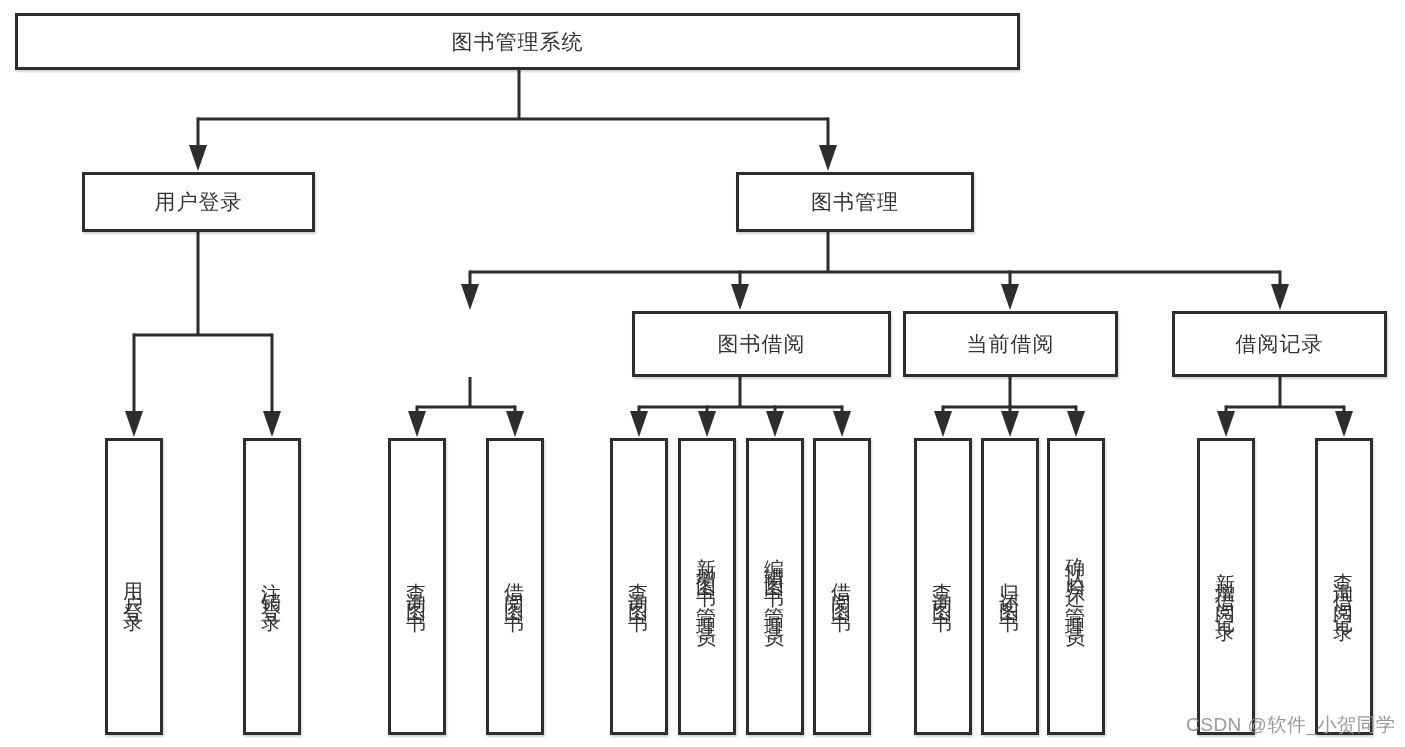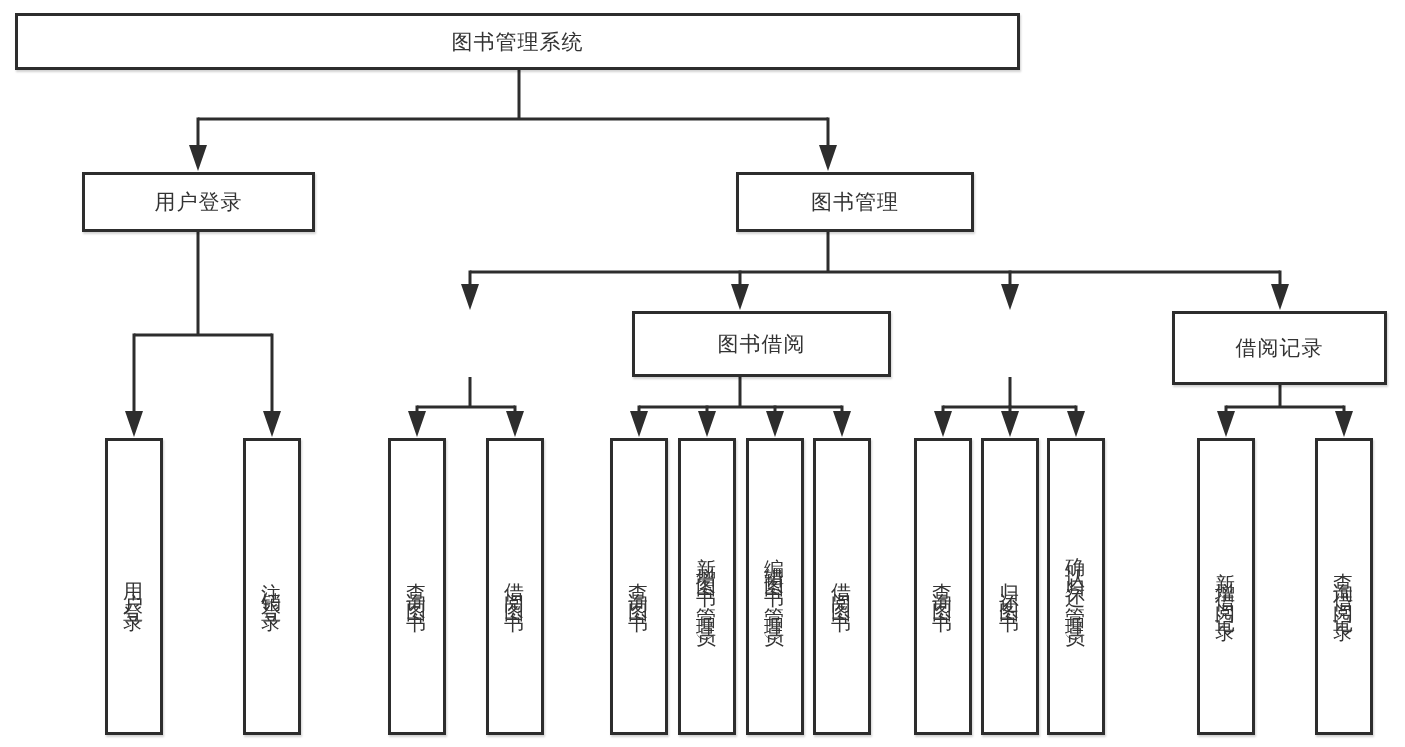--- a/index.html
+++ b/index.html
@@ -109,33 +109,35 @@
       <line x1="1344" y1="405.5" x2="1344" y2="415" stroke="#2d2d2d" stroke-width="3"></line>
       <polygon points="1335,411 1353,411 1344,437" fill="#2d2d2d"></polygon>
     </svg>
 
   <div class="box" style="left:15px; top:13px; width:1005px; height:57px;">图书管理系统</div>
 
   <div class="box" style="left:82px; top:172px; width:233px; height:60px;">用户登录</div>
   <div class="box" style="left:710px; top:172px; width:238px; height:60px;margin-left:26px;">图书管理</div>
 
   <div class="box" style="left:632px; top:311px; width:259px; height:66px;">图书借阅</div>
-  <div class="box" style="left:1172px; top:311px; width:215px; height:74px;">借阅记录</div>
+  <div class="box" style="left:903px; top:311px; width:215px; height:66px;">当前借阅</div>
+  <div class="box" style="left:1172px; top:311px; width:215px; height:66px;">借阅记录</div>
 
   <div class="box leaf" style="left:105px; top:438px; width:58px; height:297px;">用户登录</div>
   <div class="box leaf" style="left:243px; top:438px; width:58px; height:297px;">注销登录</div>
 
   <div class="box leaf" style="left:388px; top:438px; width:58px; height:297px;">查询图书</div>
   <div class="box leaf" style="left:486px; top:438px; width:58px; height:297px;">借阅图书</div>
 
   <div class="box leaf" style="left:610px; top:438px; width:58px; height:297px;">查询图书</div>
   <div class="box leaf" style="left:678px; top:438px; width:58px; height:297px;">新增图书（管理员）</div>
   <div class="box leaf" style="left:746px; top:438px; width:58px; height:297px;">编辑图书（管理员）</div>
   <div class="box leaf" style="left:813px; top:438px; width:58px; height:297px;">借阅图书</div>
 
   <div class="box leaf" style="left:914px; top:438px; width:58px; height:297px;">查询图书</div>
   <div class="box leaf" style="left:981px; top:438px; width:58px; height:297px;">归还图书</div>
   <div class="box leaf" style="left:1047px; top:438px; width:58px; height:297px;">确认归还（管理员）</div>
 
   <div class="box leaf" style="left:1197px; top:438px; width:58px; height:297px;">新增借阅记录</div>
   <div class="box leaf" style="left:1315px; top:438px; width:58px; height:297px;">查询借阅记录</div>
 
+  <div class="watermark">CSDN @软件_小贺同学</div>
 </div>
 
 </body></html>

